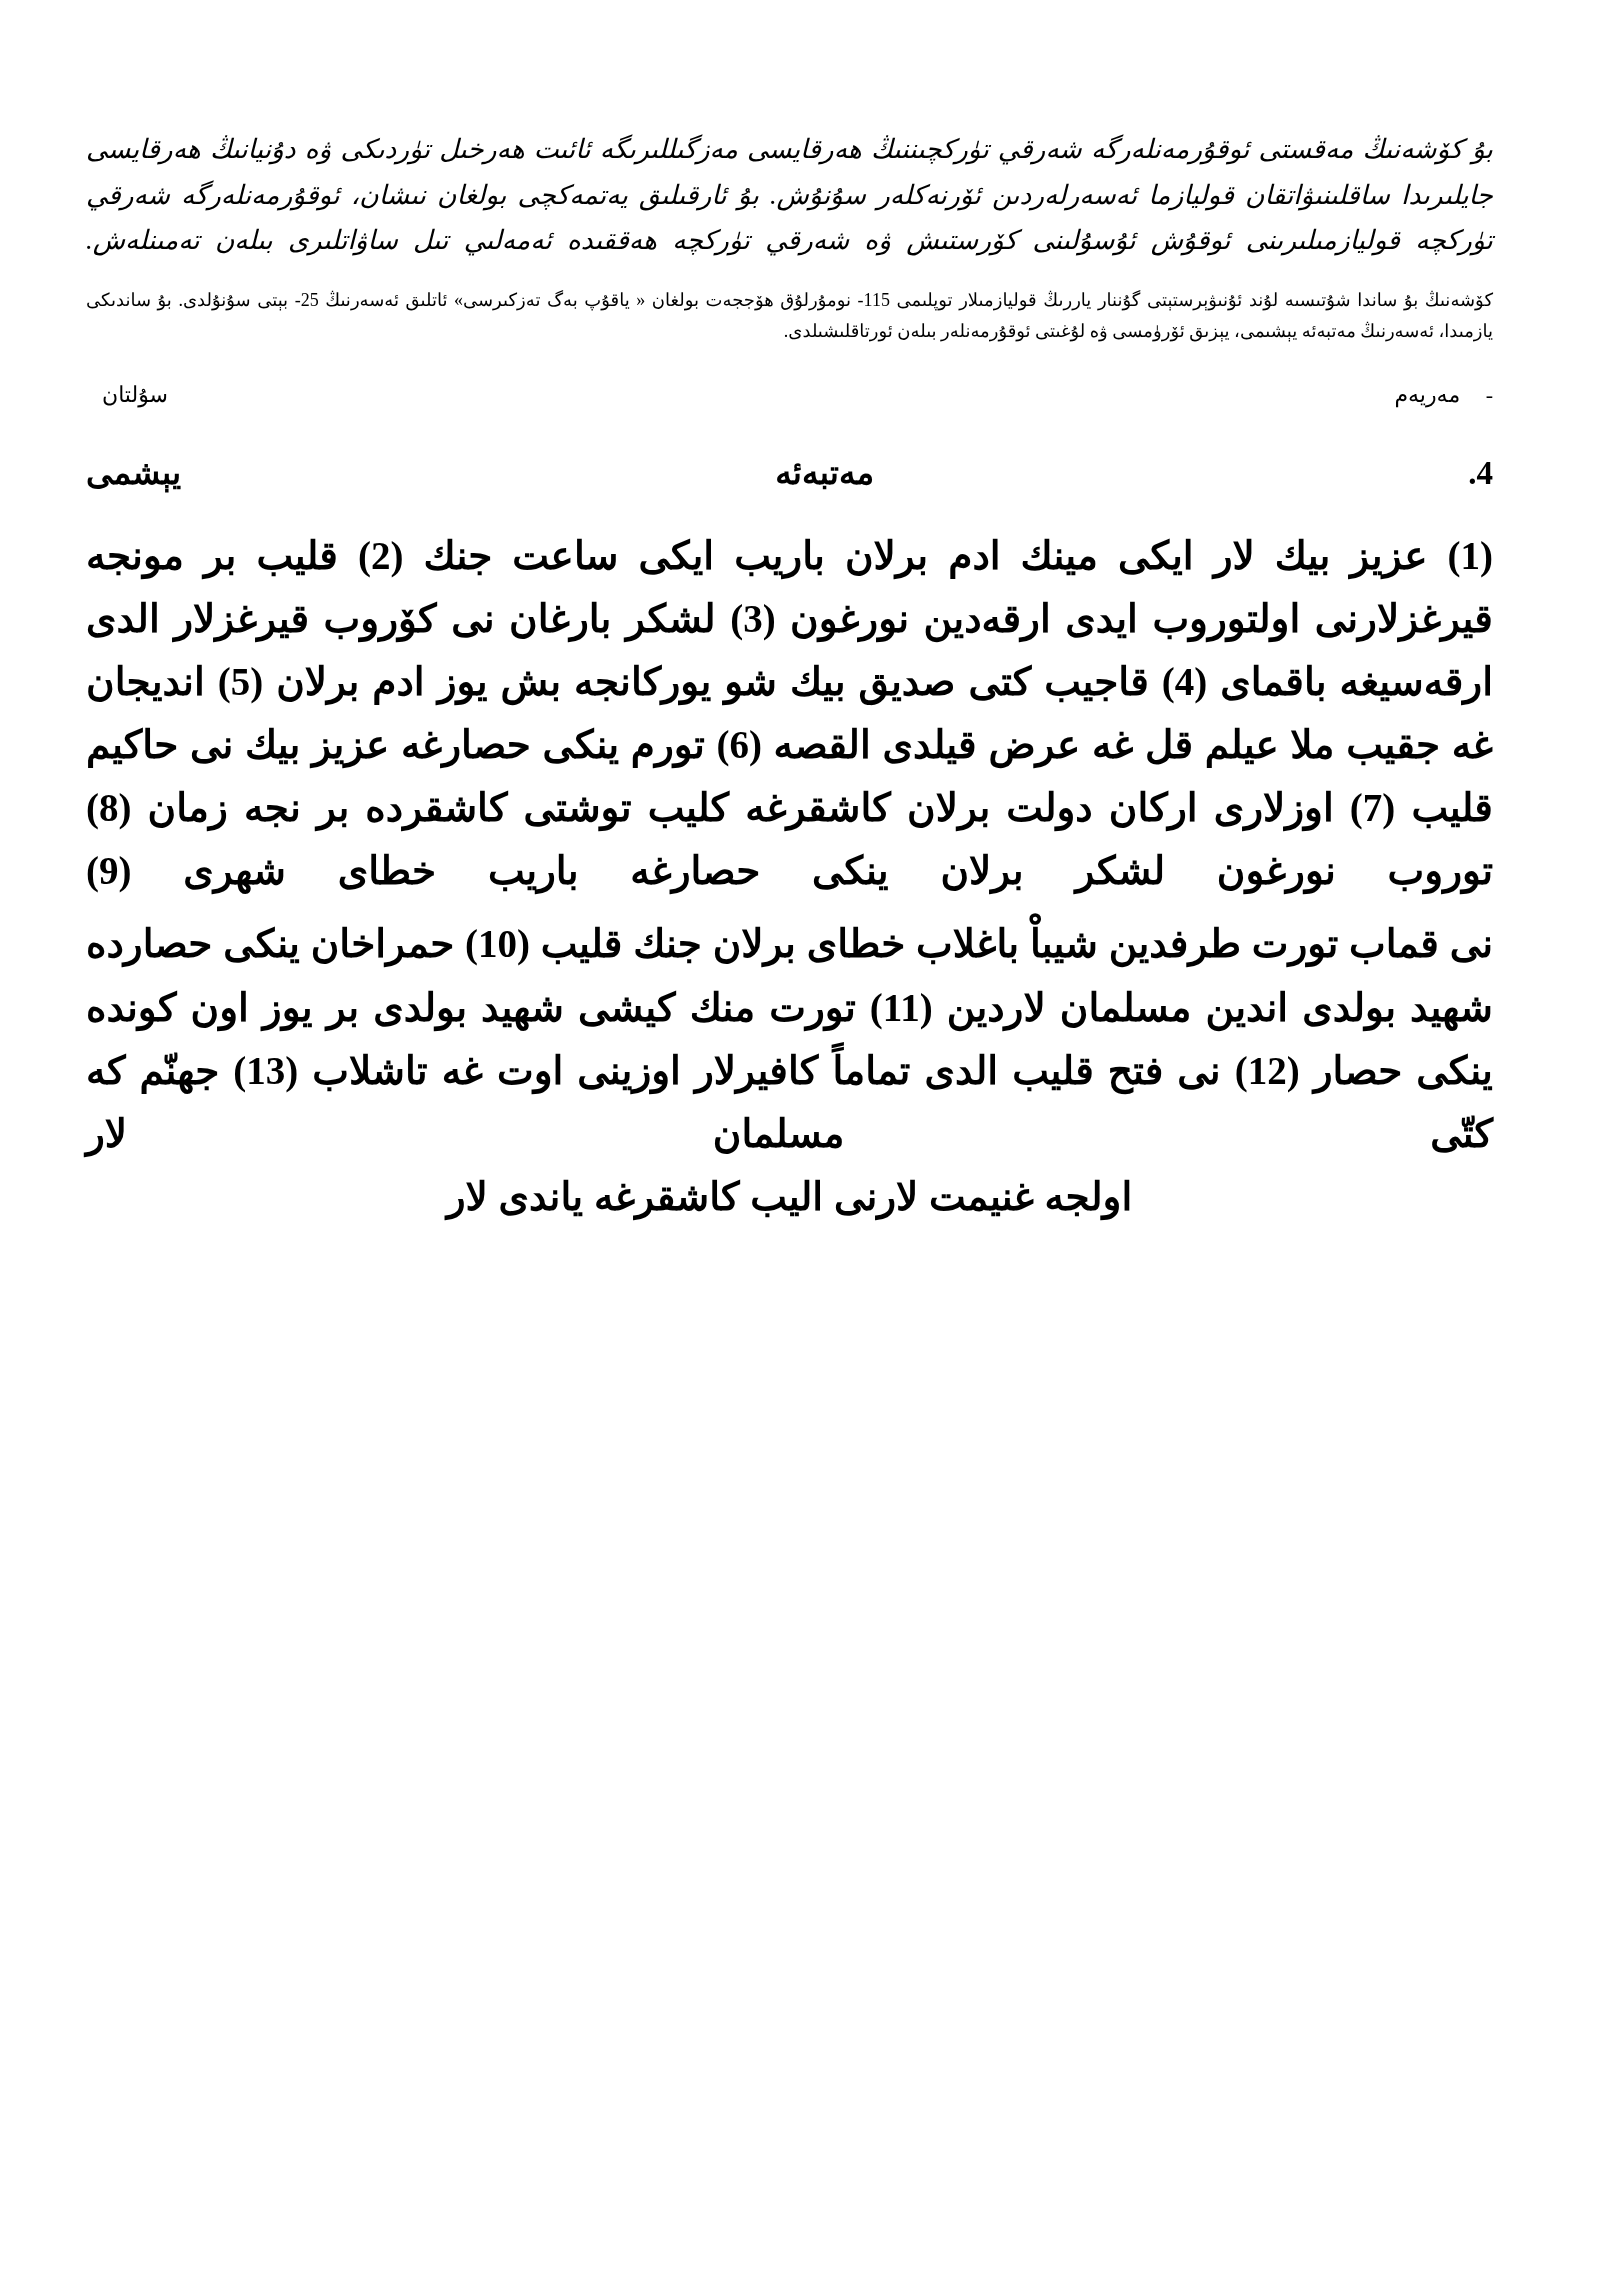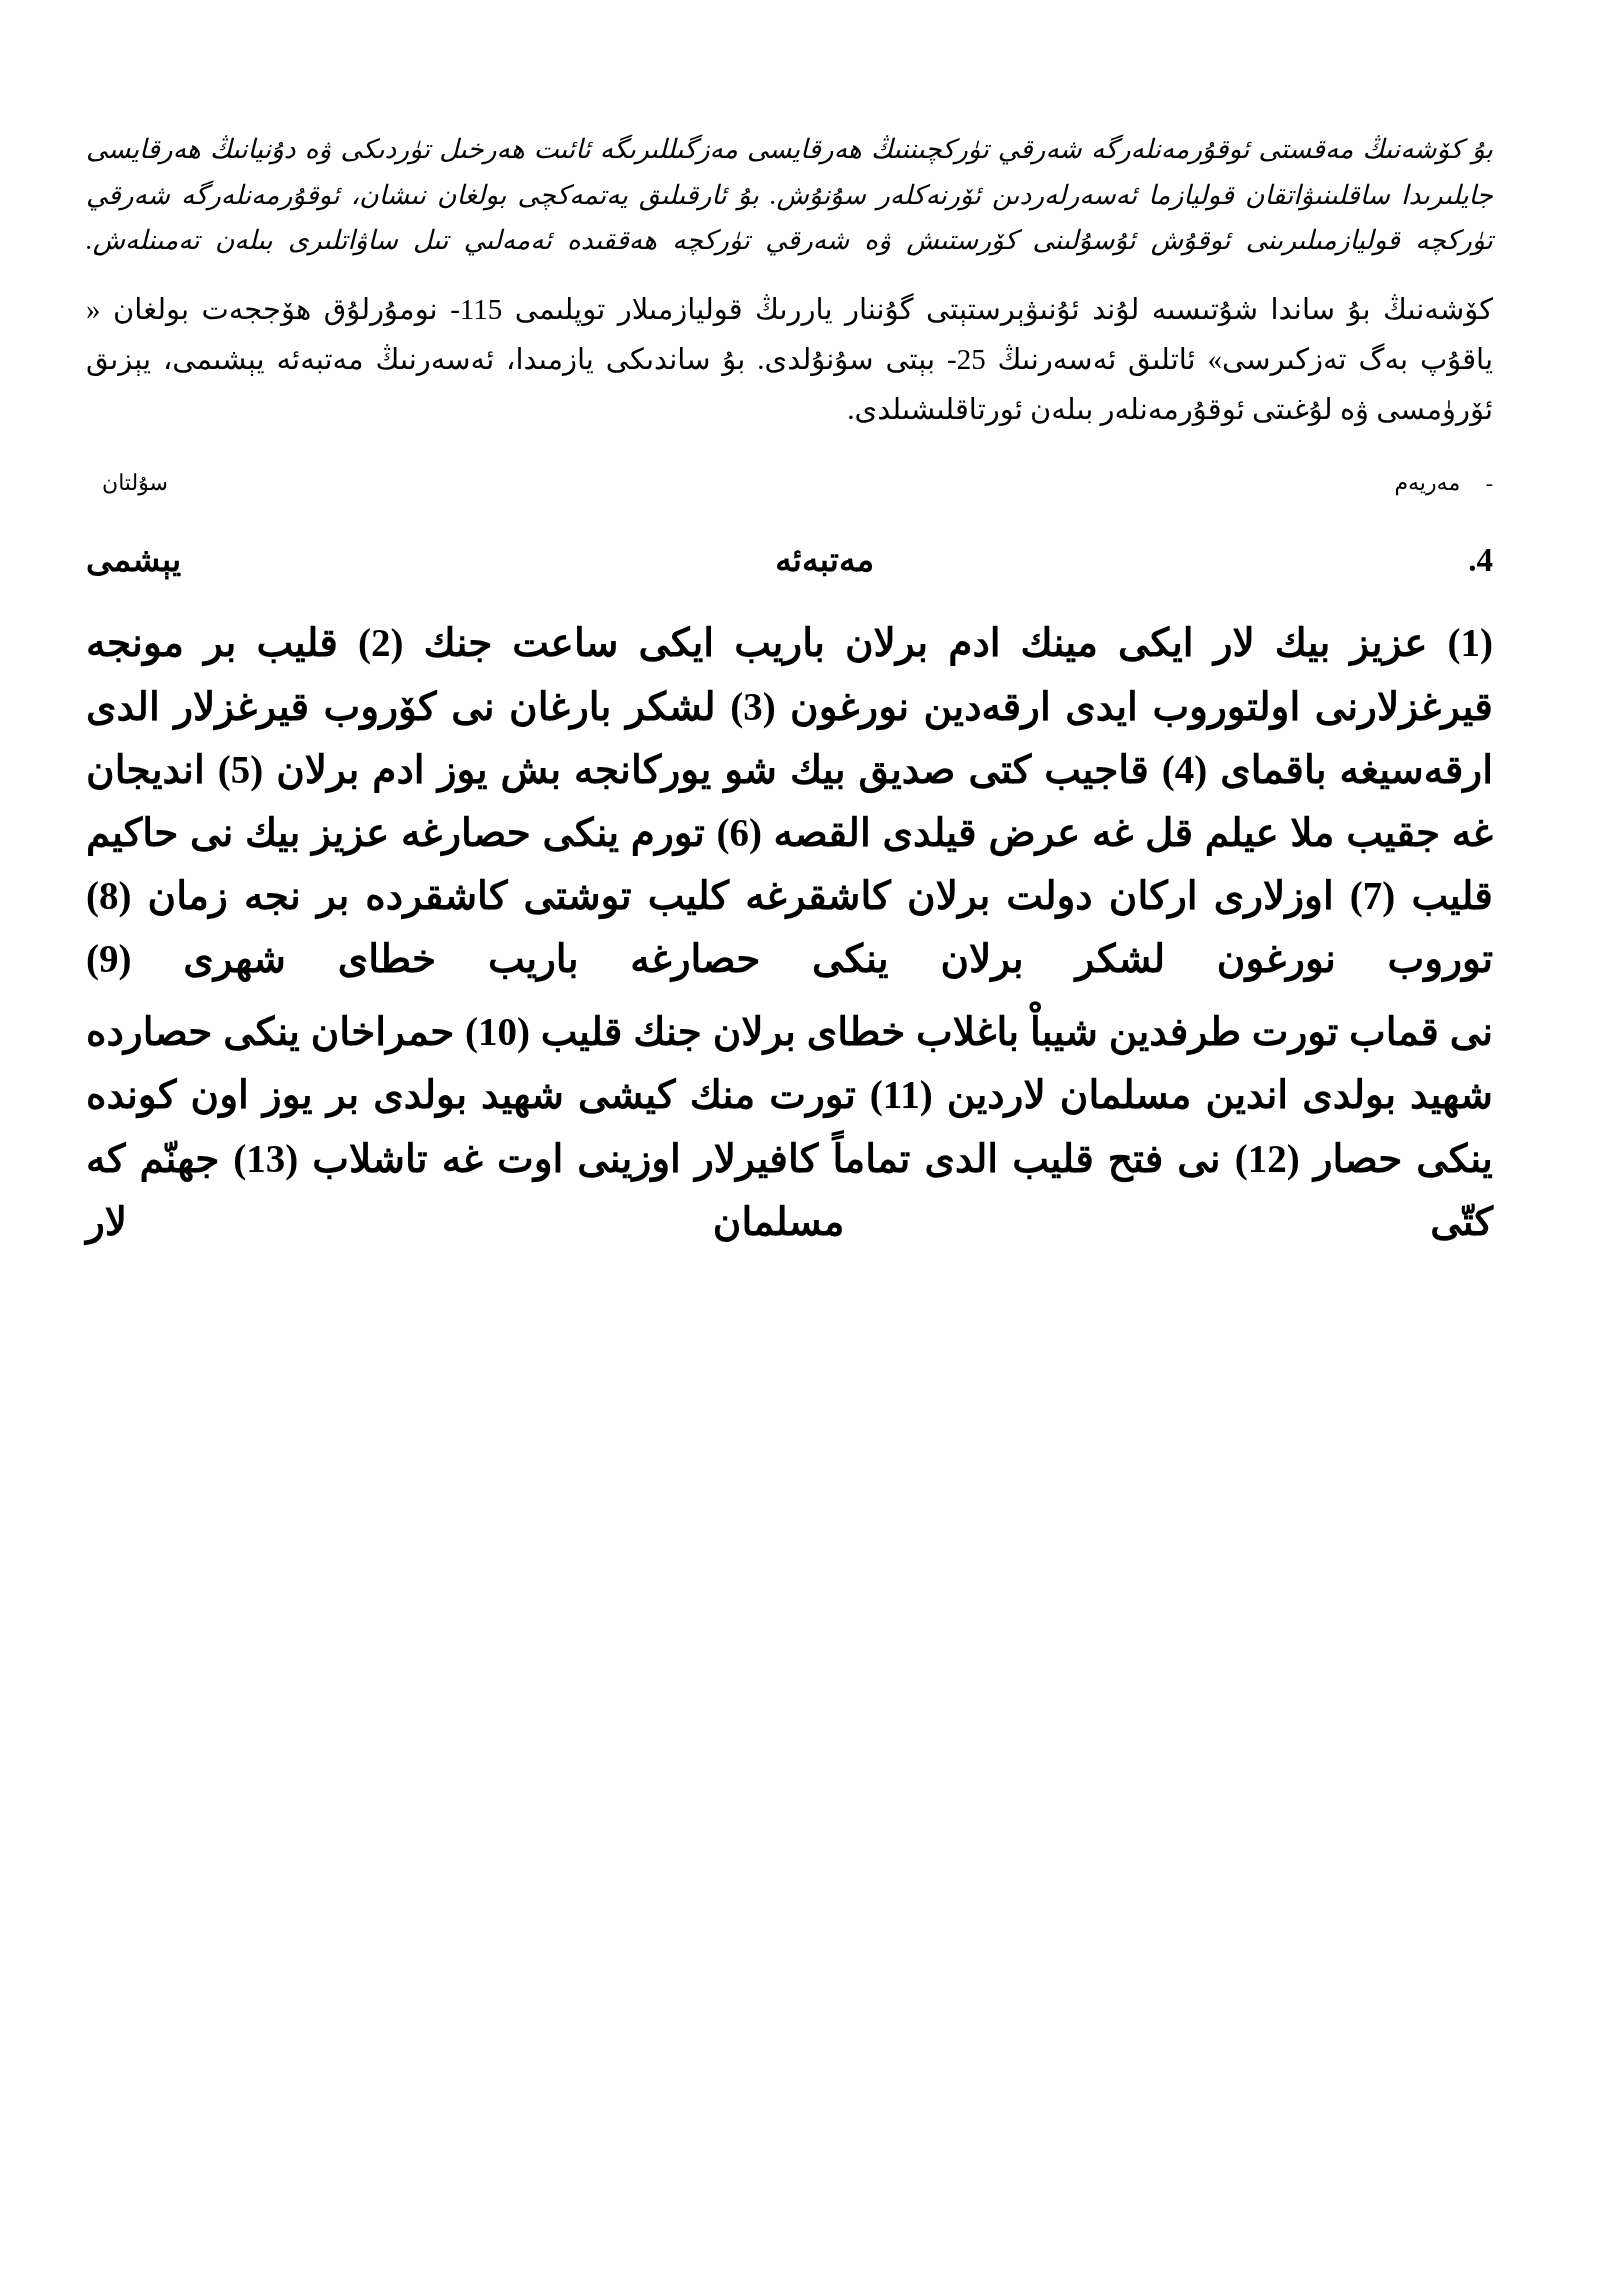--- a/index.html
+++ b/index.html
@@ -34,21 +34,21 @@
     line-height: 1.72;
     margin: 0 0 21.6px 0;
     direction: rtl;
     text-align: justify;
     text-align-last: justify;
     letter-spacing: 0.1px;
   }
 
   
   .note-para {
-    font-size: 29px;
+    font-size: 18px;
     line-height: 1.72;
     margin: 0 0 27.4px 0;
     direction: rtl;
     text-align: justify;
     text-align-last: justify;
   }
   .note-para.last-line-right {
     text-align-last: right;
   }
 
@@ -110,16 +110,17 @@
     <div class="byline">
       <span class="dash">-</span><span>مەريەم سۇلتان</span>
     </div>
 
     <h2 class="section-heading">4. مەتبەئە يېشمى</h2>
 
     <p class="transcription">(1) عزيز بيك لار ايكى مينك ادم برلان باريب ايكى ساعت جنك (2) قليب بر مونجه قيرغزلارنى اولتوروب ايدى ارقەدين نورغون (3) لشكر بارغان نى كۆروب قيرغزلار الدى ارقەسيغه باقماى (4) قاجيب كتى صديق بيك شو يوركانجه بش يوز ادم برلان (5) انديجان غه جقيب ملا عيلم قل غه عرض قيلدى القصه (6) تورم ينكى حصارغه عزيز بيك نى حاكيم قليب (7) اوزلارى اركان دولت برلان كاشقرغه كليب توشتى كاشقرده بر نجه زمان (8) توروب نورغون لشكر برلان ينكى حصارغه باريب خطاى شهرى (9)</p>
 
     <p class="transcription tail">نى قماب تورت طرفدين شيباْ باغلاب خطاى برلان جنك قليب (10) حمراخان ينكى حصارده شهيد بولدى اندين مسلمان لاردين (11) تورت منك كيشى شهيد بولدى بر يوز اون كونده ينكى حصار (12) نى فتح قليب الدى تماماً كافيرلار اوزينى اوت غه تاشلاب (13) جهنّم كه كتّى مسلمان لار</p>
 
+    <p class="transcription tail-last">اولجه غنيمت لارنى اليب كاشقرغه ياندى لار</p>
 
   </div>
 </div>
 
 
 </body></html>

